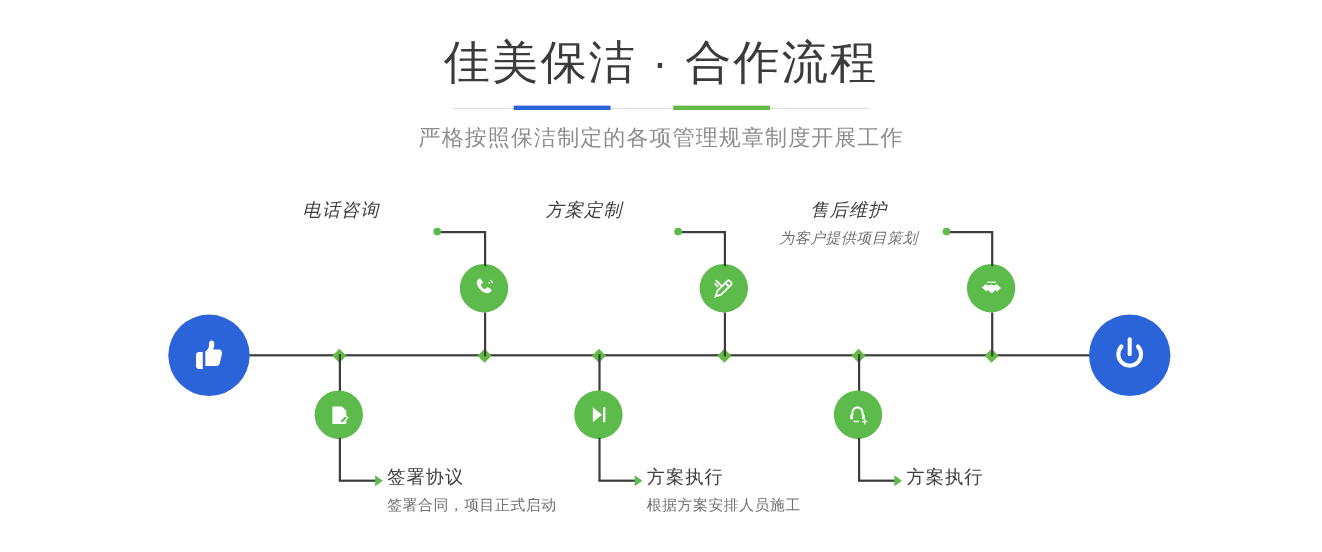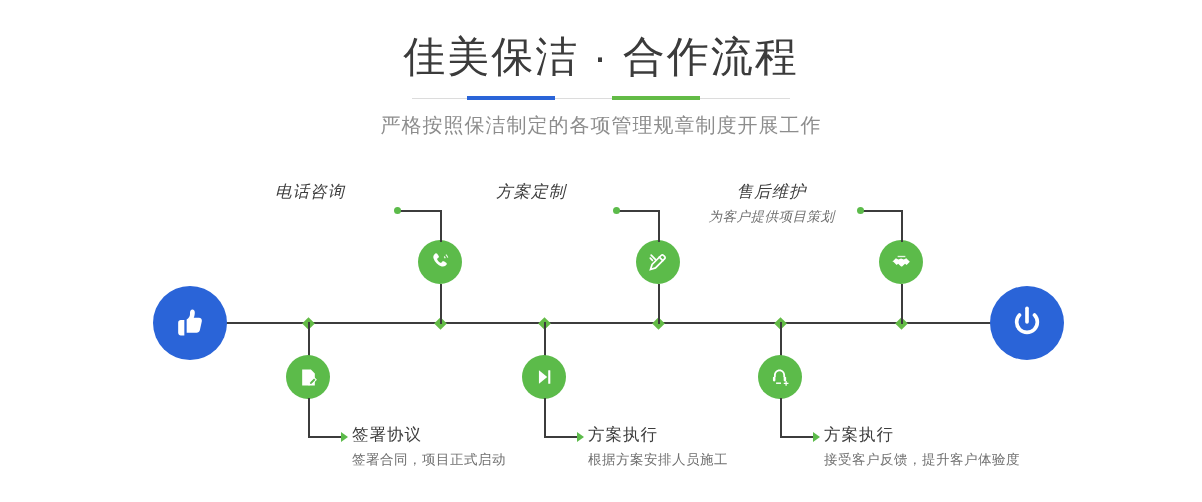--- a/index.html
+++ b/index.html
@@ -291,16 +291,15 @@
         <path d="M7.4 17.2h5.1v1.5H7.4z"></path>
         <path d="M17.2 15.6h1.3v1.8h1.8v1.3h-1.8v1.8h-1.3v-1.8h-1.8v-1.3h1.8z"></path>
       </svg>
     </span>
   </div>
   <div class="vline" style="left:780px; top:248px; height:39px;"></div>
   <div class="hline" style="left:780px; top:286px; width:36px;"></div>
   <div class="arrow-left" style="left:813px; top:282px; transform:rotate(180deg);"></div>
   <div class="lbl below" style="left:824px; top:275px;">
     <div class="t">方案执行</div>
-    <div class="d">接受客户反馈，提升客户体验度</div>
   </div>
 
 </div>
 
 </body></html>

